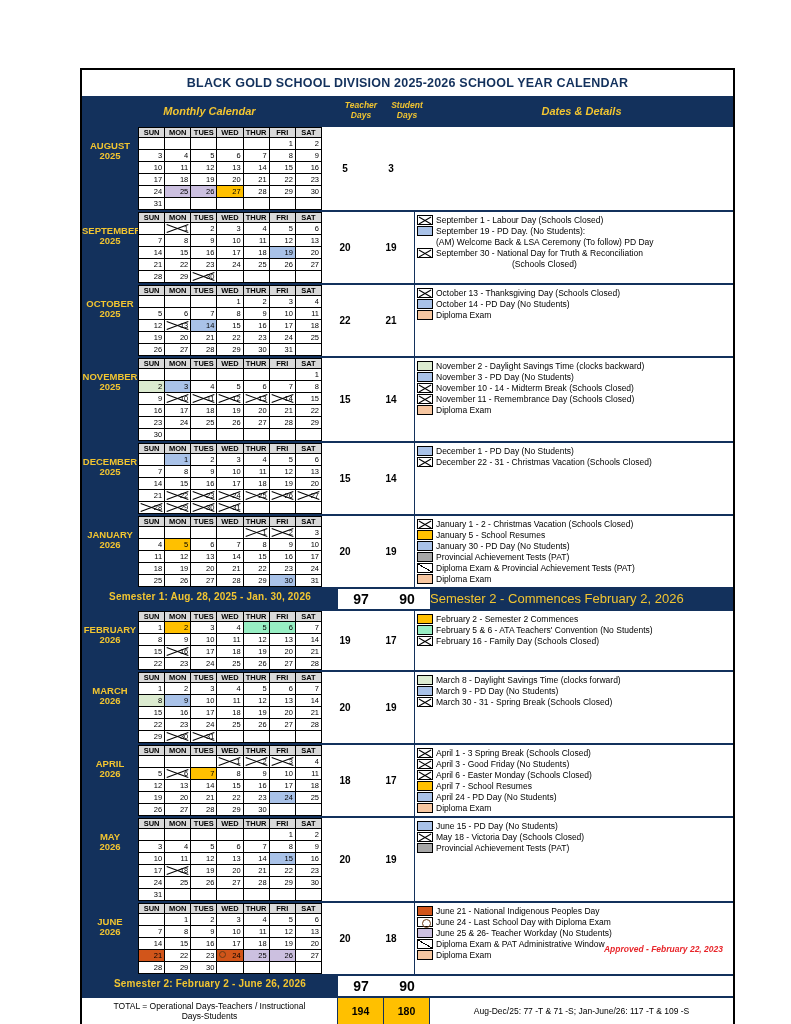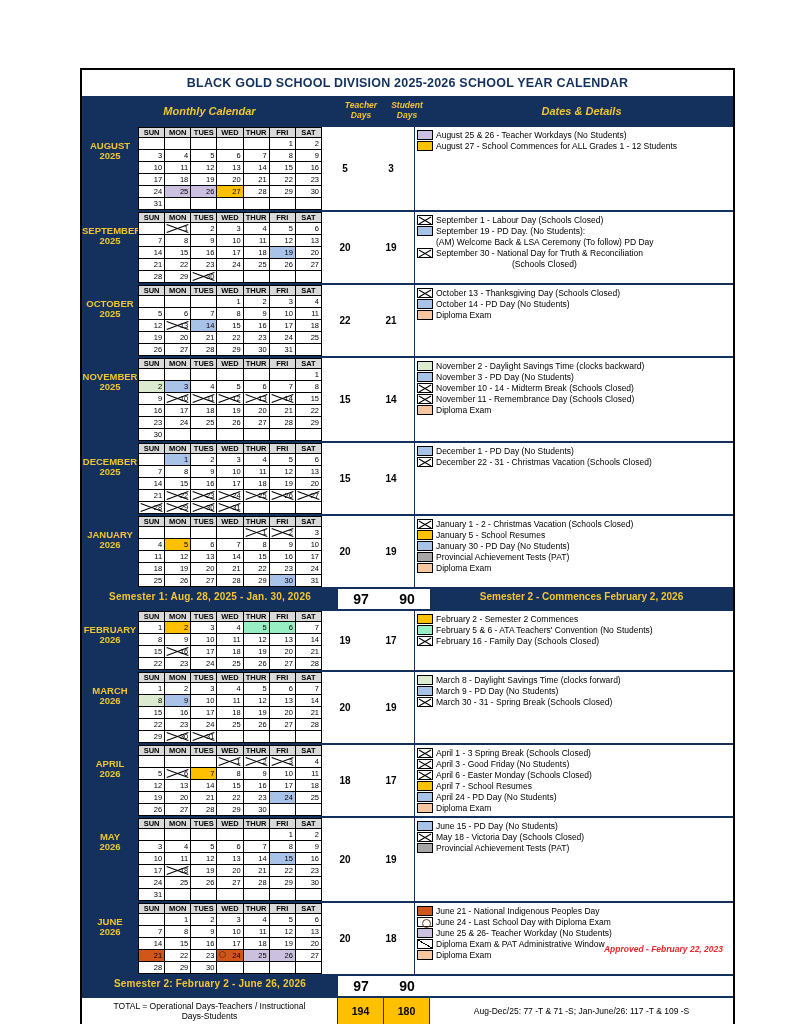--- a/index.html
+++ b/index.html
@@ -146,21 +146,21 @@
   .sem-row { display: flex; background: #13315c; color: #f2c531; border-top: 2px solid #13315c; }
   .sem-left {
     width: 256px; text-align: center; font-size: 10px; font-weight: bold;
     padding: 2px 0; letter-spacing: .2px;
   }
   .sem-num {
     width: 46px; text-align: center; font-size: 14px; font-weight: bold;
     background: #fff; color: #000; padding: 2px 0;
   }
   .sem-right {
-    flex: 1; text-align: center; font-size: 10px; font-weight: bold; padding: 2px 0;
+    flex: 1; font-size: 13px; font-weight: normal; padding: 2px 0;
   }
   .sem-right.plain { background: #fff; color: #000; }
 
   
   .total-row { display: flex; border-top: 2px solid #13315c; }
   .total-label {
     width: 256px; text-align: center; font-size: 8.5px; color: #000;
     padding: 3px 20px; line-height: 1.2;
     display: flex; align-items: center; justify-content: center;
     border-right: 1px solid #13315c;
@@ -271,30 +271,20 @@
                   <td class=""></td>
                   <td class=""></td>
                   <td class=""></td>
                   <td class=""></td>
                 </tr>
               </tbody>
             </table>
           </div>
           <div class="days-cell">5</div>
           <div class="days-cell">3</div>
-          <div class="details-cell">
-            <div class="legend-line">
-              <span class="swatch c-purple"></span>
-              <span class="legend-text">August 25 &amp; 26 - Teacher Workdays (No Students)</span>
-            </div>
-            <div class="legend-line">
-              <span class="swatch c-orange"></span>
-              <span class="legend-text">August 27 - School Commences for ALL Grades 1 - 12 Students</span>
-            </div>
-          </div>
         </div>
         <div class="month-row">
           <div class="month-label"><span>SEPTEMBER</span><span class="yr">2025</span></div>
           <div class="grid-cell">
             <table class="mini">
               <thead>
                 <tr>
                   <th>SUN</th>
                   <th>MON</th>
                   <th>TUES</th>
@@ -711,20 +701,24 @@
             </div>
             <div class="legend-line">
               <span class="swatch c-blue"></span>
               <span class="legend-text">January 30 - PD Day (No Students)</span>
             </div>
             <div class="legend-line">
               <span class="swatch c-gray"></span>
               <span class="legend-text">Provincial Achievement Tests (PAT)</span>
             </div>
             <div class="legend-line">
+              <span class="swatch diag"></span>
+              <span class="legend-text">Diploma Exam &amp; Provincial Achievement Tests (PAT)</span>
+            </div>
+            <div class="legend-line">
               <span class="swatch c-peach"></span>
               <span class="legend-text">Diploma Exam</span>
             </div>
           </div>
         </div>
         <div class="sem-row">
           <div class="sem-left">Semester 1: Aug. 28, 2025 - Jan. 30, 2026</div>
           <div class="sem-num">97</div>
           <div class="sem-num">90</div>
           <div class="sem-right">Semester 2 - Commences February 2, 2026</div>

